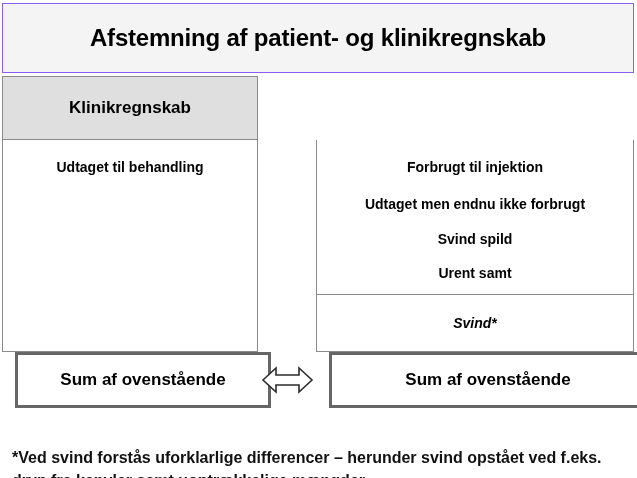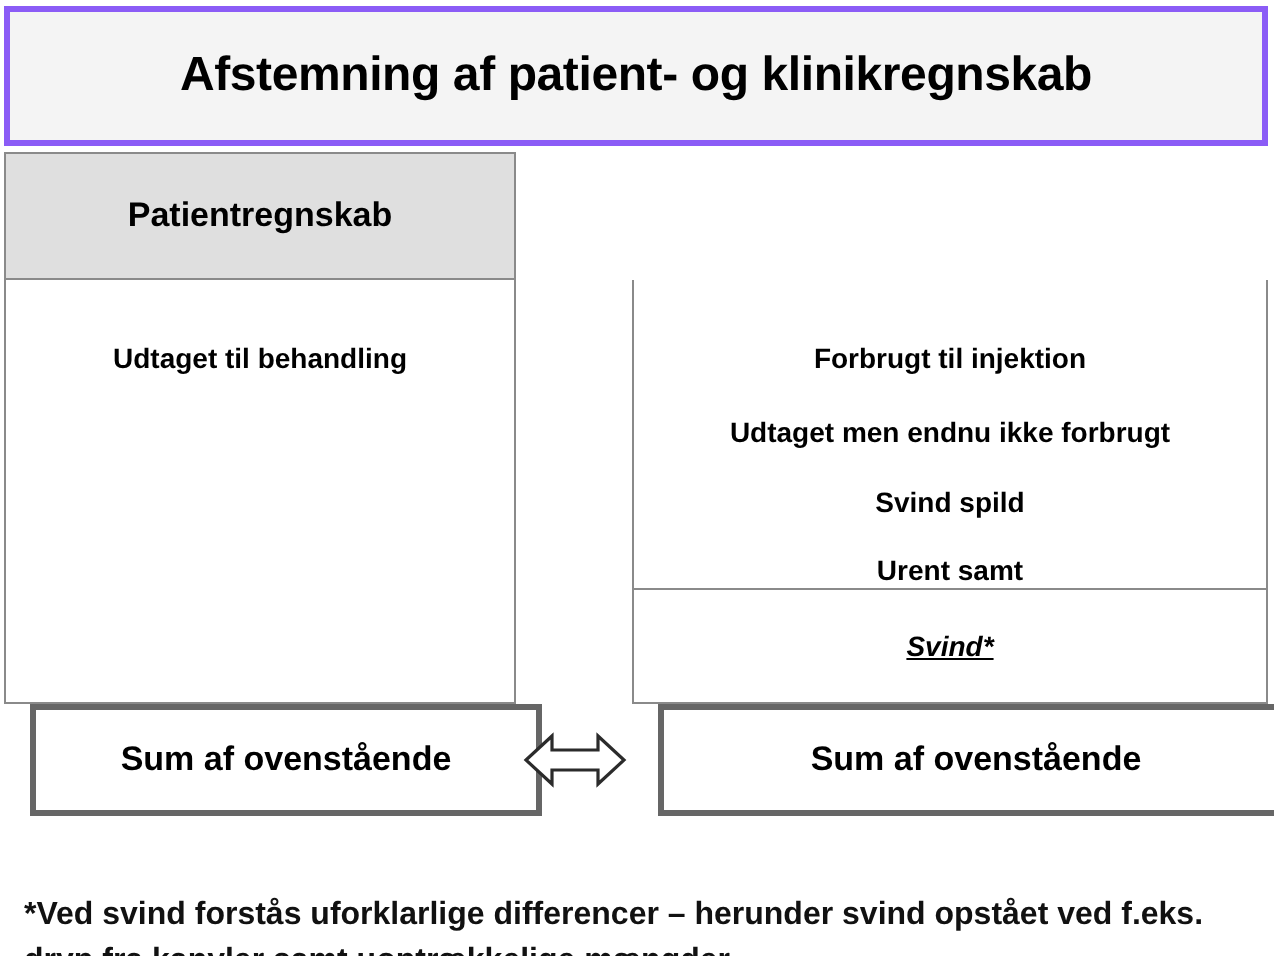--- a/index.html
+++ b/index.html
@@ -25,21 +25,21 @@
   }
 
   
   .title-box {
     position: absolute;
     left: 2px;
     top: 3px;
     width: 632px;
     height: 70px;
     background: #f4f4f4;
-    border: 3px solid #8b5cf6;
+    border: 1px solid #8b5cf6;
     box-sizing: border-box;
     display: flex;
     align-items: center;
     justify-content: center;
   }
   .title-text {
     font-size: 24px;
     font-weight: bold;
     letter-spacing: -0.2px;
     white-space: nowrap;
@@ -81,38 +81,36 @@
   .col-body-right { height: 155px; }
 
   .body-item {
     position: absolute;
     left: 0;
     width: 100%;
     text-align: center;
     font-size: 14px;
     font-weight: bold;
     white-space: nowrap;
-    margin-top: 12px;
   }
 
   
   .svind-box {
     position: absolute;
     left: 316px;
     top: 295px;
     width: 318px;
     height: 57px;
     border: 1px solid #8a8a8a;
     border-top: none;
     box-sizing: border-box;
     background: #ffffff;
     display: flex;
     align-items: center;
     justify-content: center;
-    text-decoration: underline;
   }
   .svind-text {
     font-size: 14px;
     font-weight: bold;
     font-style: italic;
   }
 
   
   .sum-box {
     position: absolute;
@@ -157,21 +155,21 @@
 </head>
 <body>
 
 <div id="diagram">
 
   <div class="title-box">
     <span class="title-text">Afstemning af patient- og klinikregnskab</span>
   </div>
 
   <div class="col col-left col-header">
-    <span class="col-header-text">Patientregnskab</span>
+    <span class="col-header-text">Klinikregnskab</span>
   </div>
 
 
   <div class="col col-left col-body col-body-left">
     <div class="body-item" style="top:19px;">Udtaget til behandling</div>
   </div>
 
   <div class="col col-right col-body col-body-right">
     <div class="body-item" style="top:56px;">Udtaget men endnu ikke forbrugt</div>
     <div class="body-item" style="top:19px;">Forbrugt til injektion</div>

